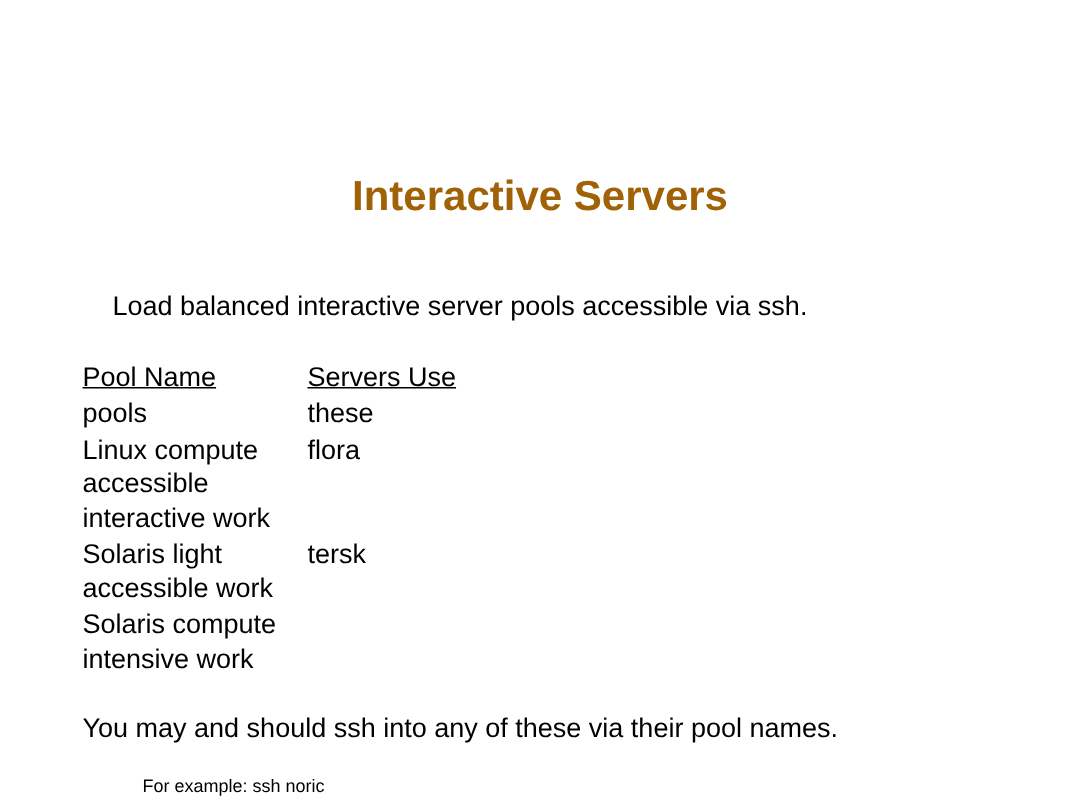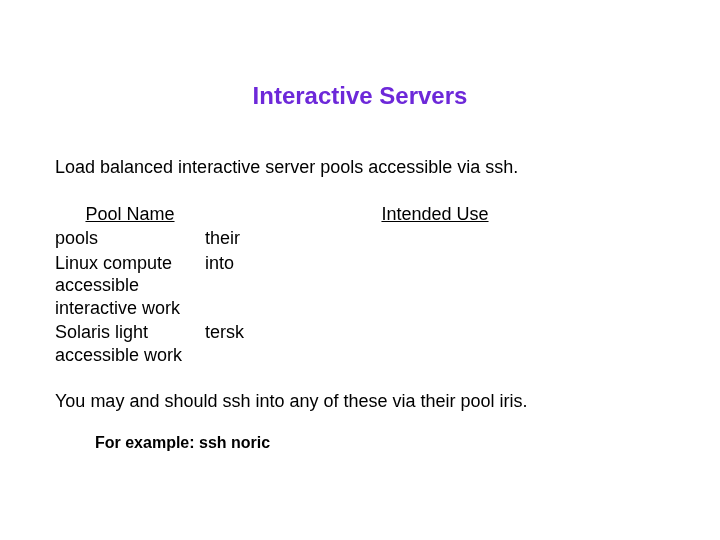--- a/index.html
+++ b/index.html
@@ -14,53 +14,52 @@
     overflow: hidden;
   }
   .slide {
     box-sizing: border-box;
     width: 720px;
     height: 540px;
     padding: 0;
     position: relative;
   }
   .title {
-    color: #6d28d9;
-    font-size: 24px;
+    color: #a16207;
+    font-size: 28px;
     font-weight: bold;
     text-align: center;
-    margin-top: 82px;
+    margin-top: 115px;
   }
   .body {
     margin: 46px 55px 0 55px;
     font-size: 18px;
     line-height: 1.25;
   }
   .intro {
     margin-bottom: 24px;
+    margin-left: 20px;
   }
   .table {
     display: grid;
     grid-template-columns: 150px auto;
     column-gap: 0;
     row-gap: 2px;
     margin-bottom: 24px;
   }
   .th {
     text-decoration: underline;
-    text-align: center;
   }
   .note {
     margin-bottom: 20px;
   }
   .example {
     font-family: Arial, Helvetica, sans-serif;
-    font-size: 16px;
+    font-size: 12px;
     margin-left: 40px;
-    font-weight: bold;
   }
   .footer {
     position: absolute;
     bottom: 26px;
     left: 0;
     width: 720px;
     font-family: Arial, Helvetica, sans-serif;
     font-size: 14px;
   }
 </style>
@@ -70,34 +69,35 @@
 <div class="slide">
 
   <div class="title">Interactive Servers</div>
 
   <div class="body">
 
     <div class="intro">Load balanced interactive server pools accessible via ssh.</div>
 
     <div class="table">
       <div class="th">Pool Name</div>
-      <div class="th">Intended Use</div>
+      <div class="th">Servers Use</div>
 
       <div>pools</div>
 
-      <div>their</div>
+      <div>these</div>
       <div>Linux compute accessible interactive work</div>
 
-      <div>into</div>
+      <div>flora</div>
       <div>Solaris light accessible work</div>
 
       <div>tersk</div>
+      <div>Solaris compute intensive work</div>
     </div>
 
-    <div class="note">You may and should ssh into any of these via their pool iris.</div>
+    <div class="note">You may and should ssh into any of these via their pool names.</div>
 
     <div class="example">For example: ssh noric</div>
 
   </div>
 
   <div class="footer">
     
     
     
   </div>

